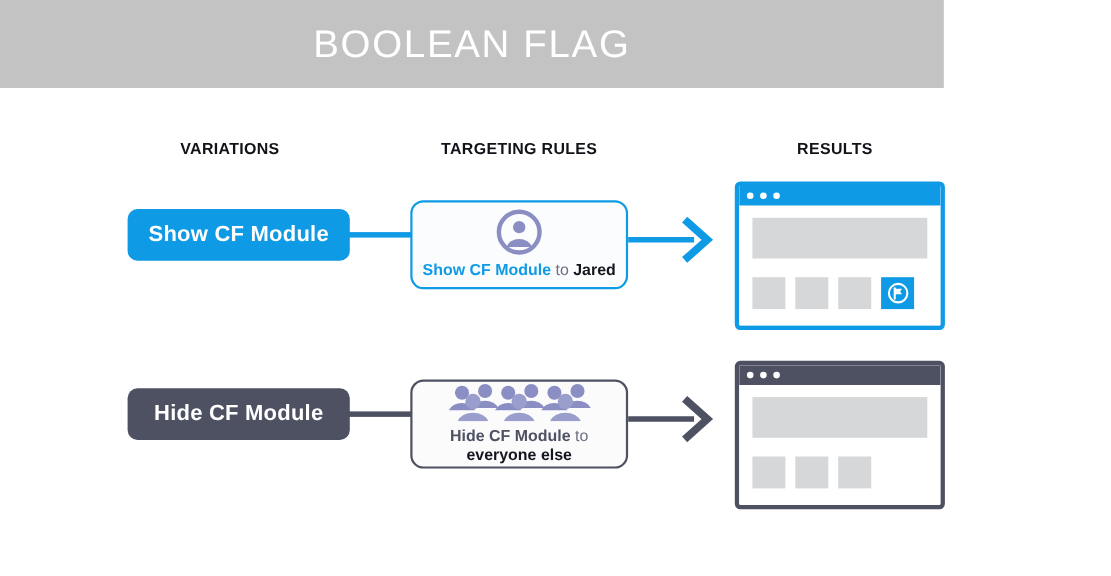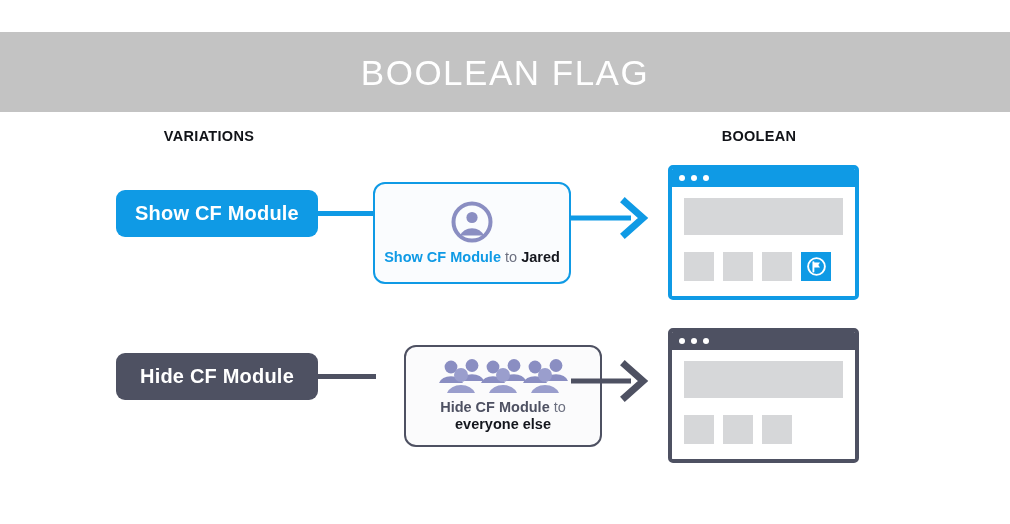--- a/index.html
+++ b/index.html
@@ -10,28 +10,27 @@
     width: 1010px;
     height: 524px;
     background: #ffffff;
     font-family: "Liberation Sans", sans-serif;
     overflow: hidden;
     position: relative;
   }
 
   
   .header {
-    width: 1010px;
+    width: 858px;
     height: 80px;
     background: #c3c3c3;
     display: flex;
     align-items: center;
     justify-content: center;
     box-sizing: border-box;
-    margin-top: 32px;
   }
   .header-title {
     color: #ffffff;
     font-size: 35px;
     font-weight: 300;
     letter-spacing: 1.5px;
     line-height: 1;
   }
 
   
@@ -99,36 +98,35 @@
   }
   .conn-on  { background: #0f9ae5; }
   .conn-off { background: #4e5162; }
 
   
   .card {
     position: absolute;
     left: 372px;
     top: 37px;
     width: 198px;
-    height: 102px;
+    height: 81px;
     border-radius: 12px;
     box-sizing: border-box;
     display: flex;
     flex-direction: column;
     align-items: center;
     justify-content: center;
   }
   .card-on {
     border: 2.5px solid #0f9ae5;
     background: #fafcfe;
   }
   .card-off {
     border: 2.5px solid #4e5162;
     background: #fbfbfc;
-    margin-left: 31px;
   }
   .card-icon {
     display: flex;
     align-items: center;
     justify-content: center;
     margin-bottom: 6px;
   }
   .card-text {
     text-align: center;
     font-size: 14.5px;
@@ -211,21 +209,22 @@
 </style>
 </head>
 <body>
 
 <div class="header">
   <div class="header-title">BOOLEAN FLAG</div>
 </div>
 
 <div class="col-headers">
   <div class="col-header ch-variations">VARIATIONS</div>
-  <div class="col-header ch-results">BOOLEAN</div>
+  <div class="col-header ch-targeting">TARGETING RULES</div>
+  <div class="col-header ch-results">RESULTS</div>
 </div>
 
 <div class="row row-1">
 
   <div class="pill pill-on">
     <span class="pill-label">Show CF Module</span>
   </div>
 
   <div class="connector conn-on"></div>
 

